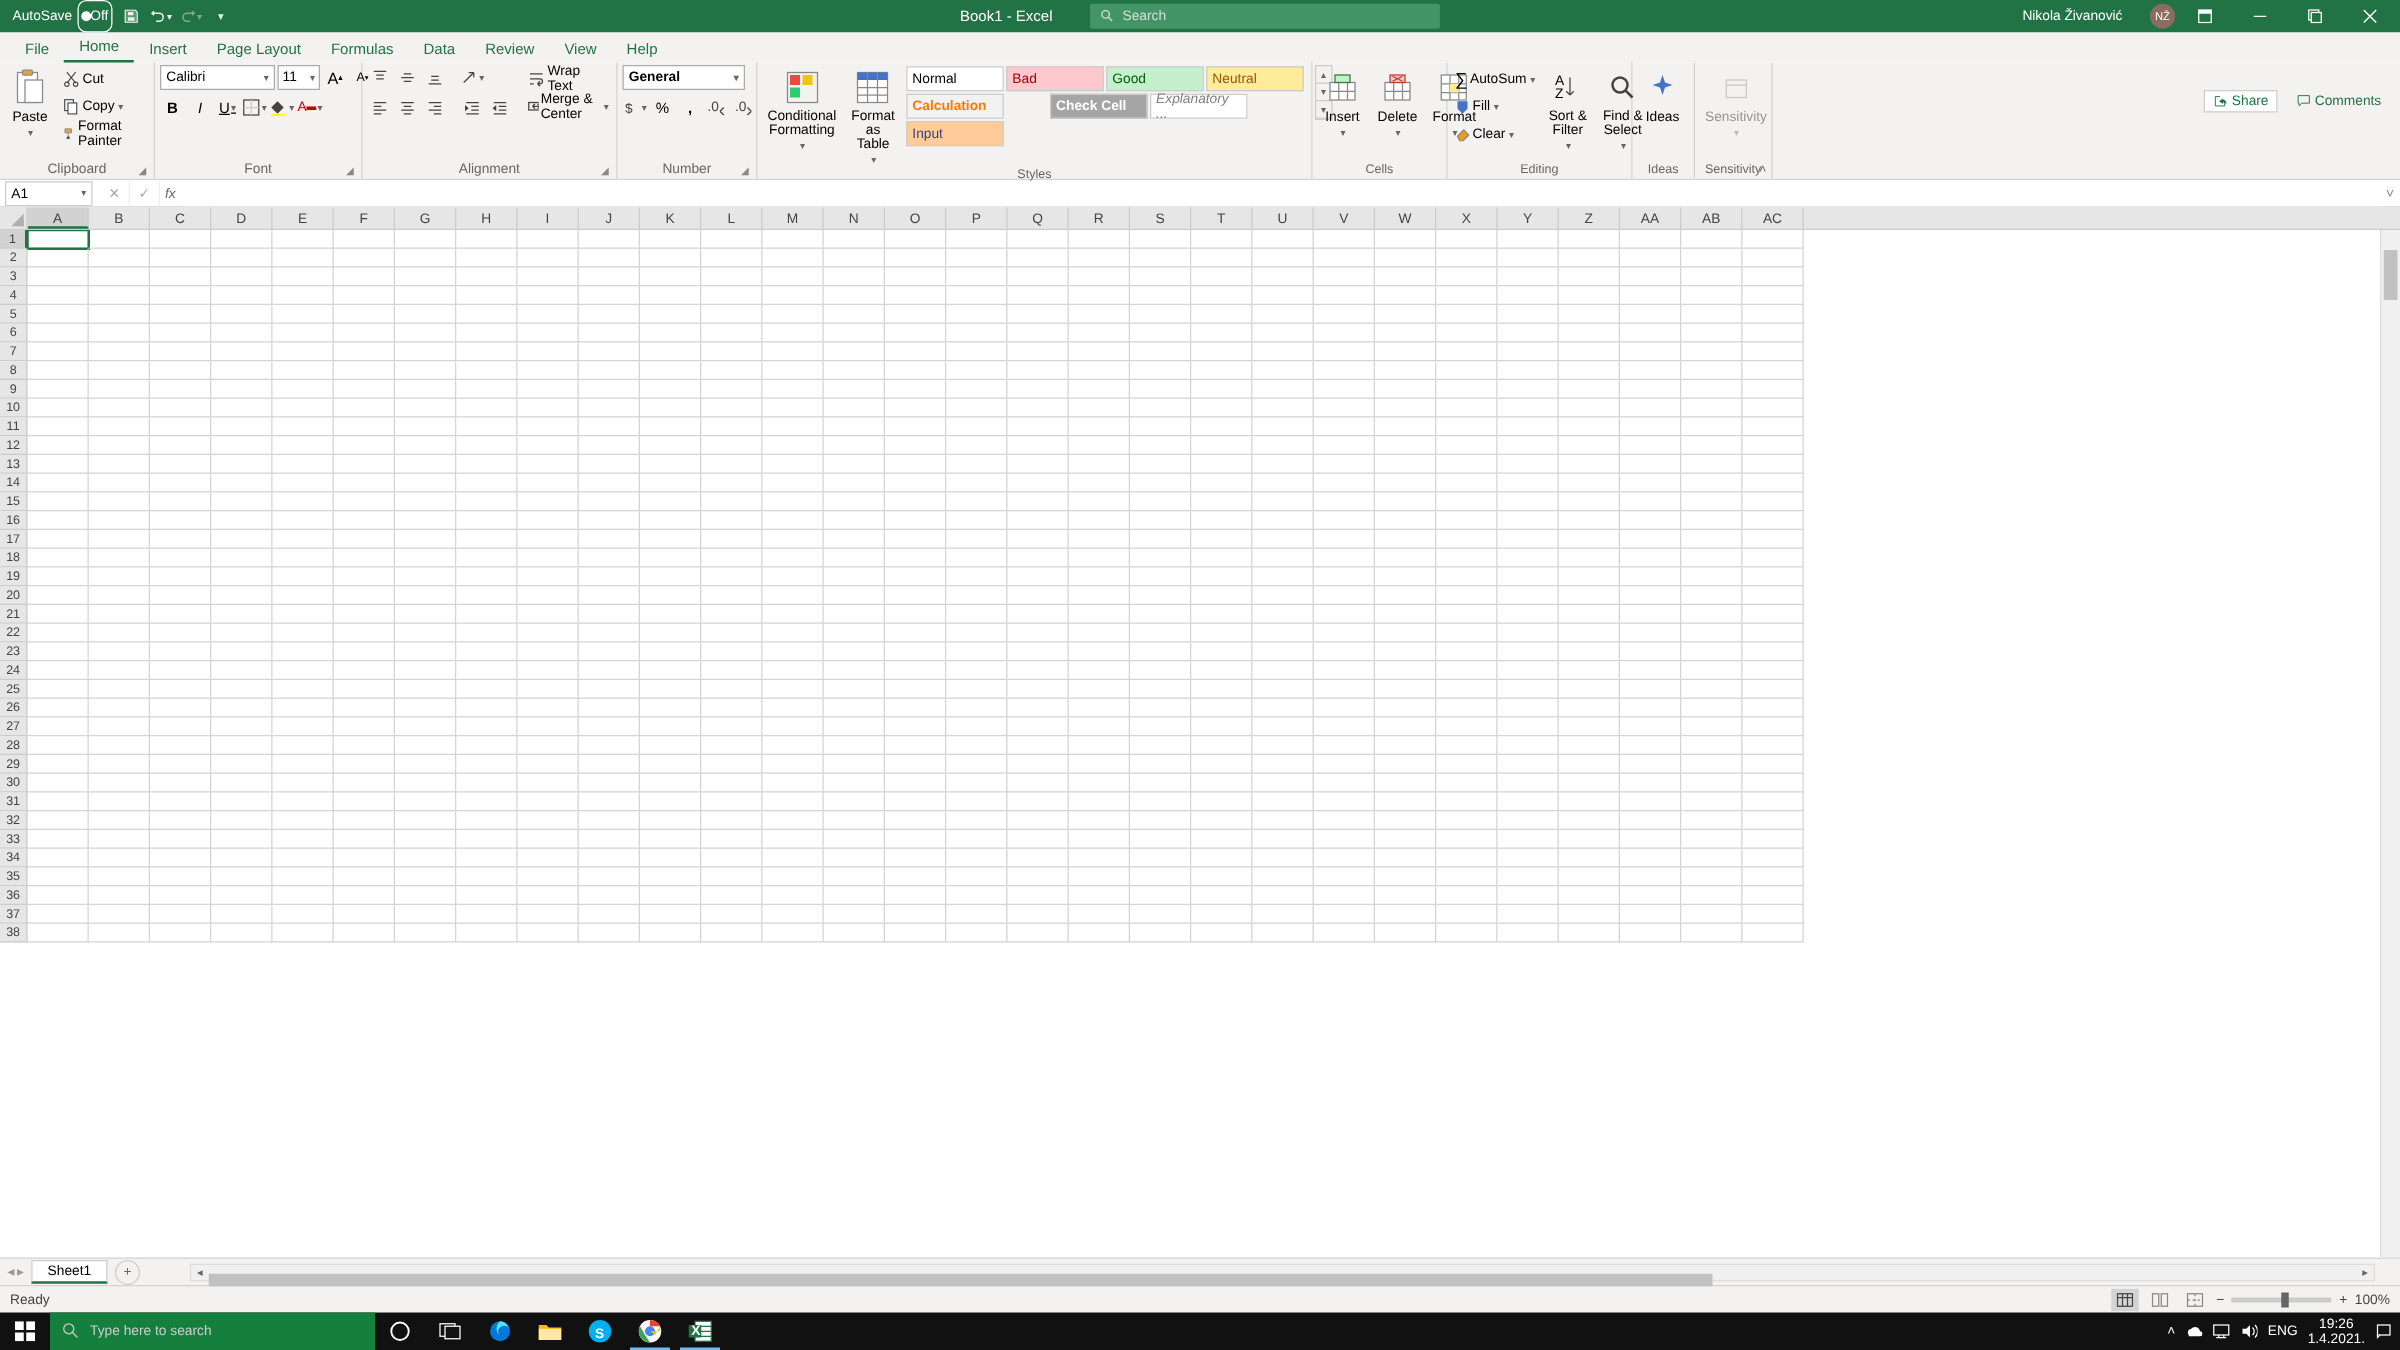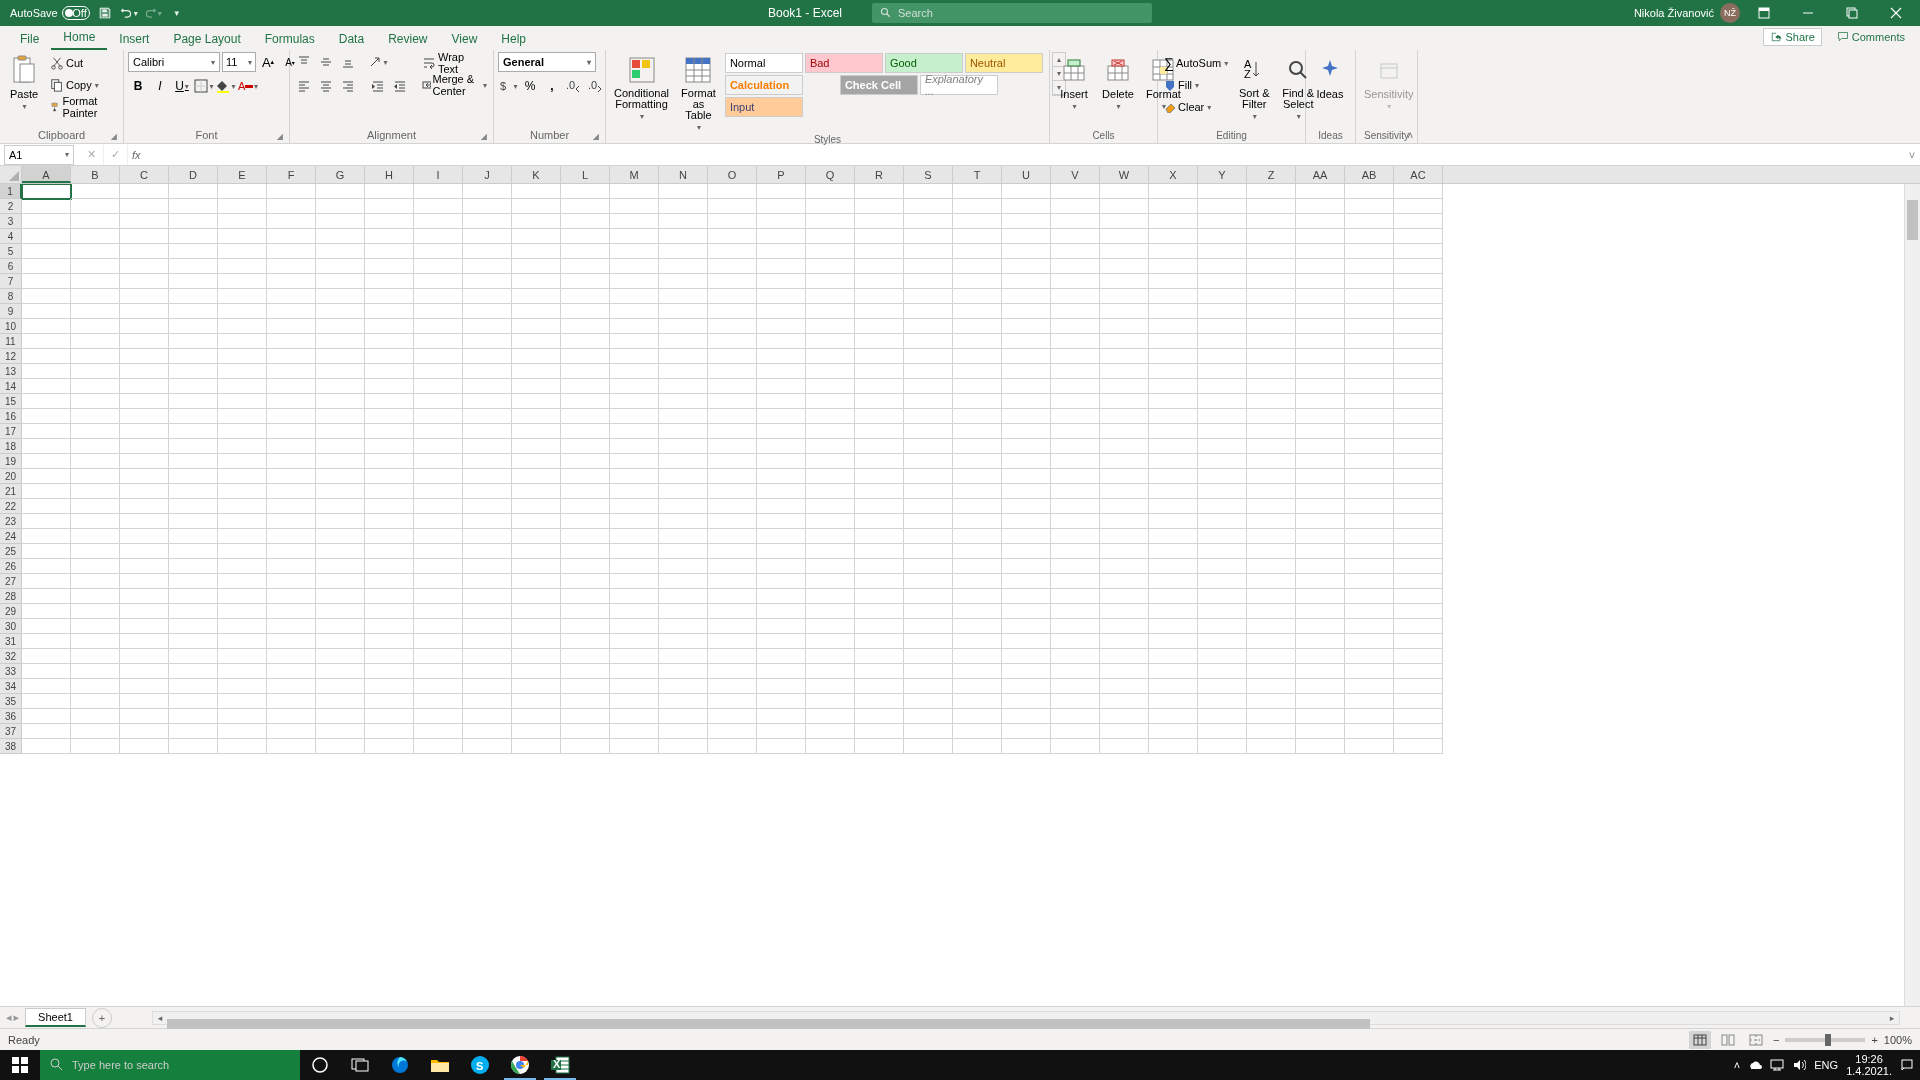--- a/index.html
+++ b/index.html
@@ -2,38 +2,38 @@
 <html><head>
 <meta charset="utf-8">
 <style>
 * { margin: 0; padding: 0; box-sizing: border-box; font-family: "Segoe UI", sans-serif; font-size: 11px; }
 body { width: 1920px; height: 1080px; overflow: hidden; background: #fff; user-select: none; }
 
 
 .titlebar { height: 26px; background: #217346; color: #fff; display: flex; align-items: center; position: relative; }
 .titlebar .left { display: flex; align-items: center; gap: 6px; padding-left: 10px; }
 .autosave { display: flex; align-items: center; gap: 4px; font-size: 11px; }
-.toggle { width: 28px; height: 14px; border: 1px solid #fff; border-radius: 7px; position: relative; display: flex; align-items: center; justify-content: flex-end; padding: 0 2px; font-size: 8px; }
+.toggle { width: 28px; height: 14px; border: 1px solid #fff; border-radius: 7px; position: relative; display: flex; align-items: center; justify-content: flex-end; padding: 12px 2px; font-size: 8px; }
 .toggle::before { content: ""; width: 8px; height: 8px; border-radius: 50%; background: #fff; position: absolute; left: 2px; }
 .tb-icon { width: 18px; height: 18px; display: flex; align-items: center; justify-content: center; opacity: 0.9; cursor: pointer; }
 .titlebar .center { position: absolute; left: 50%; transform: translateX(-50%); display: flex; align-items: center; gap: 30px; }
 .doc-title { font-size: 12px; }
 .search-box { width: 280px; height: 20px; background: #439467; border-radius: 2px; display: flex; align-items: center; padding: 0 8px; gap: 6px; color: #d0e0d5; }
 .titlebar .right { margin-left: auto; display: flex; align-items: center; gap: 4px; padding-right: 4px; }
-.username { font-size: 11px; margin-right: 2px; }
+.username { font-size: 11px; margin-right: 18px; }
 .avatar { width: 20px; height: 20px; border-radius: 50%; background: #8a6d5e; display: flex; align-items: center; justify-content: center; font-size: 9px; }
 .win-btn { width: 40px; height: 26px; display: flex; align-items: center; justify-content: center; cursor: pointer; }
 
 
 .tabstrip { height: 24px; background: #f3f2f1; display: flex; align-items: flex-end; padding-left: 8px; position: relative; }
 .tab { padding: 4px 12px; font-size: 12px; color: #217346; cursor: pointer; }
 .tab.file { background: #f3f2f1; color: #217346; }
 .tab.active { border-bottom: 2px solid #217346; font-weight: 400; }
 .tabstrip .rightbtns { position: absolute; right: 8px; top: 2px; display: flex; gap: 8px; }
-.share-btn, .comments-btn { display: flex; align-items: center; gap: 3px; padding: 2px 6px; font-size: 11px; color: #217346; cursor: pointer; border: 1px solid transparent; }
+.share-btn, .comments-btn { display: flex; align-items: center; gap: 3px; padding: 2px 6px; font-size: 11px; color: #217346; cursor: pointer; border: 1px solid transparent; margin-top: 44px; }
 .share-btn { border: 1px solid #ccc; background: #fff; }
 
 
 .ribbon { height: 94px; background: #f3f2f1; border-bottom: 1px solid #d4d4d4; display: flex; }
 .group { border-right: 1px solid #d4d4d4; display: flex; flex-direction: column; padding: 2px 4px 0 4px; position: relative; }
 .group-body { flex: 1; display: flex; align-items: flex-start; gap: 4px; }
 .group-label { text-align: center; font-size: 10px; color: #666; padding-bottom: 2px; position: relative; }
 .group-label .launcher { position: absolute; right: 2px; bottom: 2px; font-size: 8px; color: #888; }
 .vbtn { display: flex; flex-direction: column; align-items: center; padding: 2px 4px; cursor: pointer; font-size: 11px; gap: 2px; }
 .vbtn .bigicon { width: 32px; height: 32px; display: flex; align-items: center; justify-content: center; }

